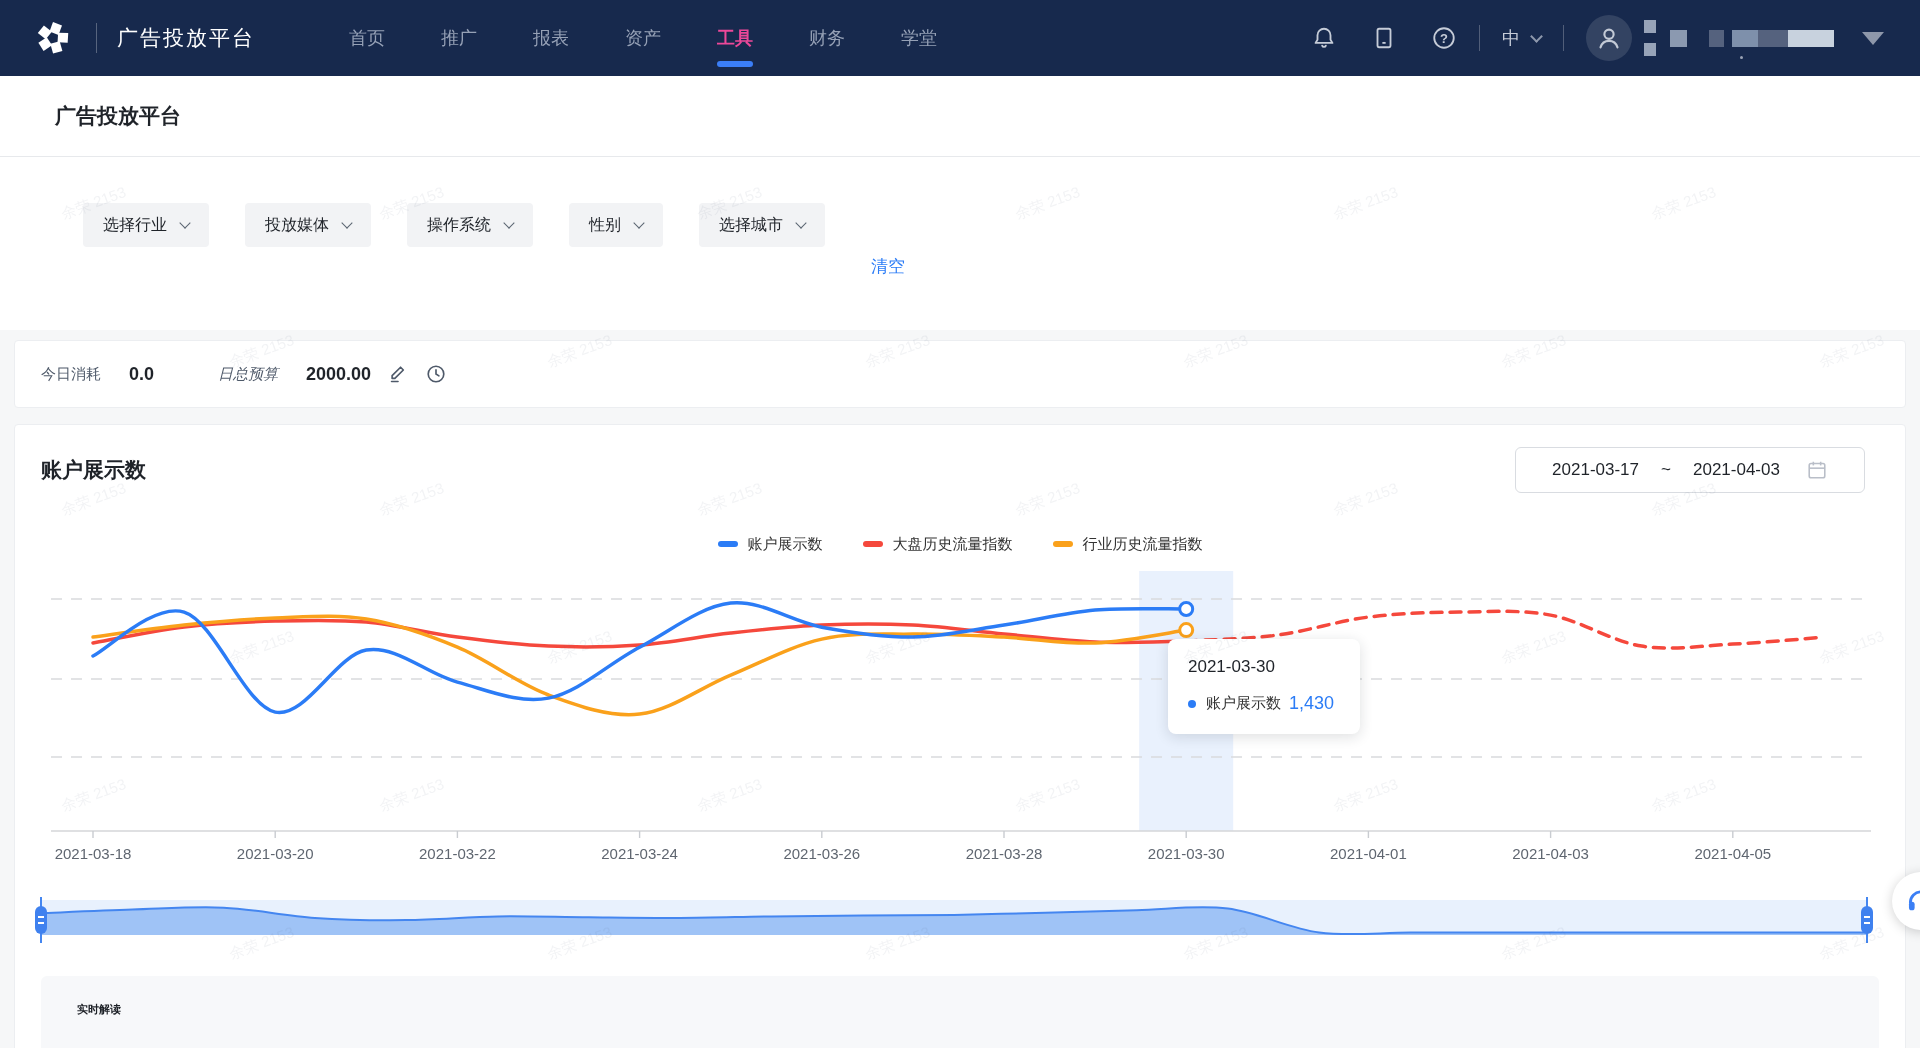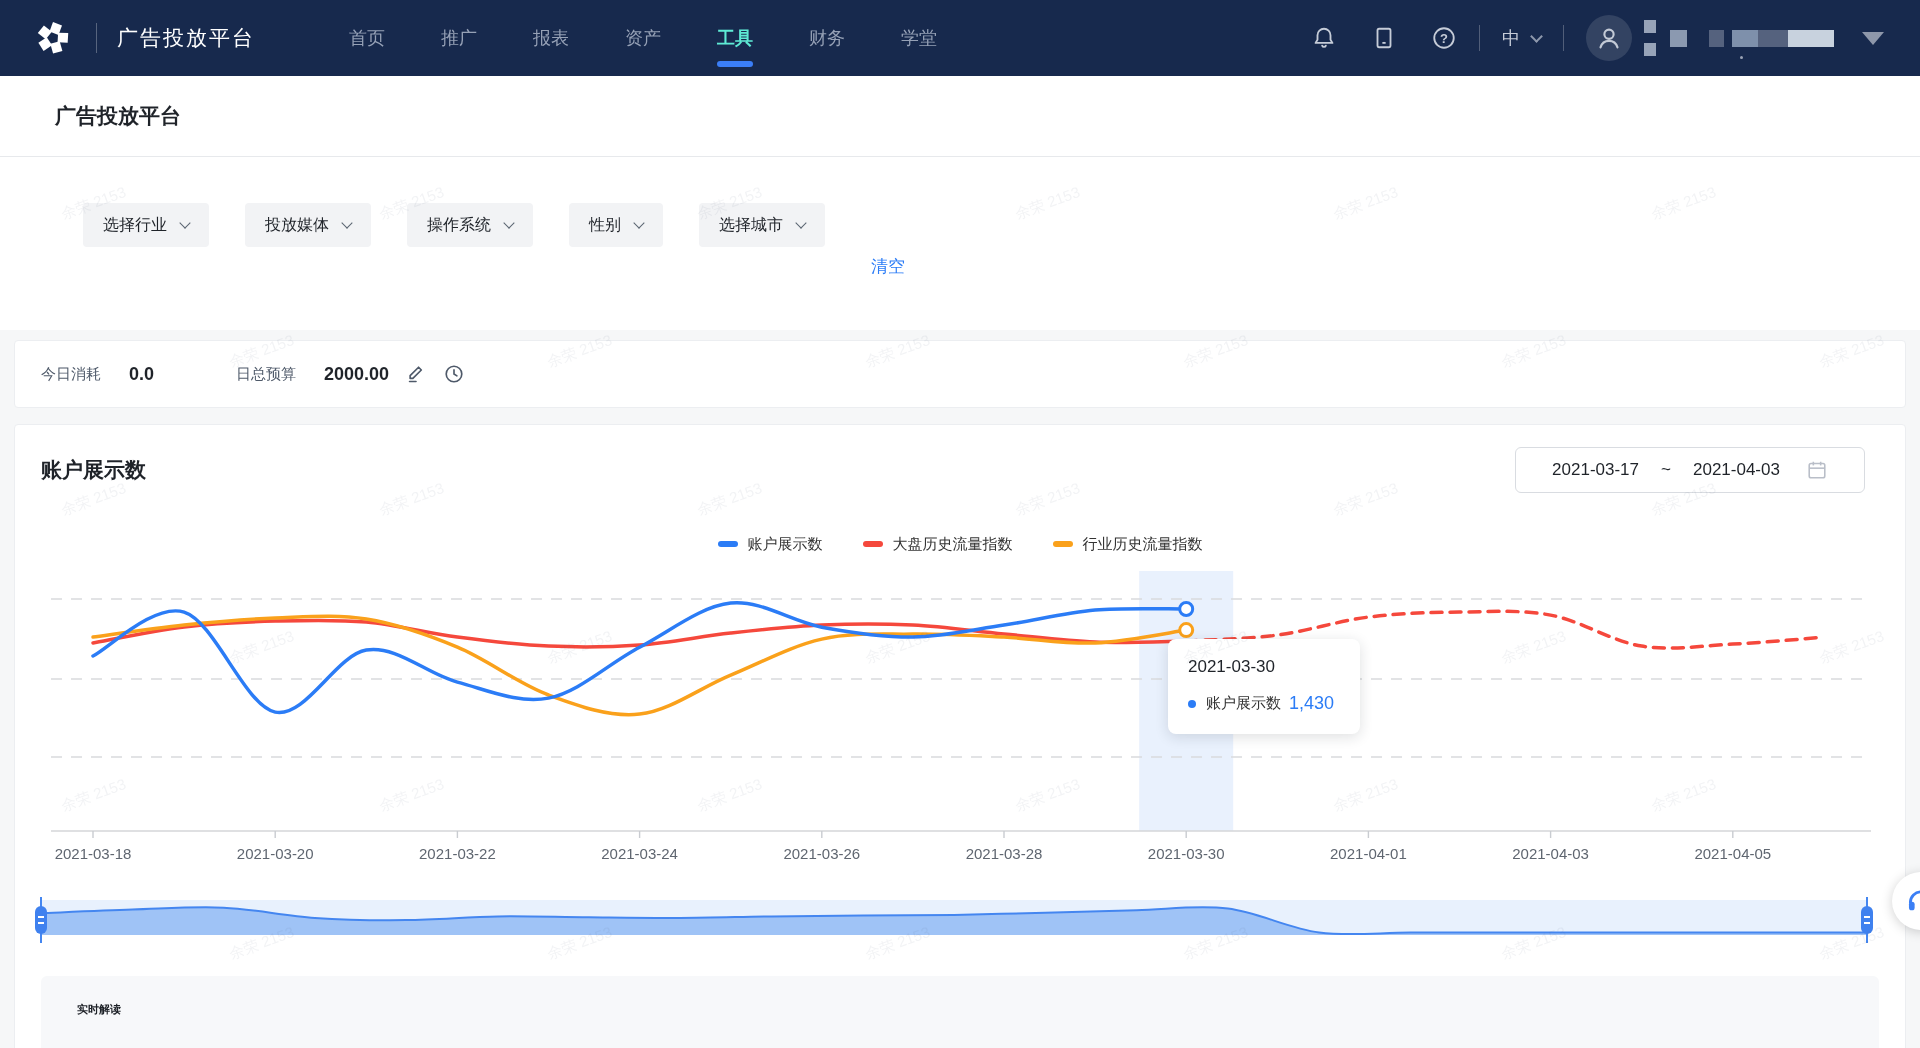--- a/index.html
+++ b/index.html
@@ -8,21 +8,21 @@
   .page { position:relative; width:1920px; height:1048px; overflow:hidden; }
 
   
   .topbar { position:relative; z-index:10; height:76px; background:#17294d; display:flex; align-items:center; padding:0 36px 0 30px; }
   .logo { width:46px; height:46px; display:flex; align-items:center; justify-content:center; cursor:pointer; }
   .vdiv { width:1px; height:30px; background:rgba(255,255,255,.28); margin:0 20px; }
   .vdiv2 { width:1px; height:26px; background:rgba(255,255,255,.25); margin:0 22px; }
   .brand { color:#fff; font-size:21px; letter-spacing:2px; font-weight:500; white-space:nowrap; }
   .mainnav { display:flex; margin-left:66px; height:76px; }
   .nav-item { position:relative; height:76px; display:flex; align-items:center; padding:0 28px; color:#96a1b6; font-size:18px; cursor:pointer; white-space:nowrap; }
-  .nav-item.active { color:#5eead4; font-weight:700; }
+  .nav-item.active { color:#ec4899; font-weight:700; }
   .nav-item.active .bar { position:absolute; bottom:9px; left:50%; transform:translateX(-50%); width:36px; height:6px; border-radius:3px; background:#3b7ef7; }
   .spacer { flex:1; }
   .hicon { width:26px; height:26px; margin-left:34px; cursor:pointer; display:flex; align-items:center; justify-content:center; }
   .hicon svg { display:block; }
   .lang { display:flex; align-items:center; color:#c6ccd8; font-size:18px; cursor:pointer; }
   .chev { display:inline-block; width:9px; height:9px; border-right:2px solid #8e98ac; border-bottom:2px solid #8e98ac; transform:rotate(45deg); margin-left:12px; margin-top:-4px; }
   .avatar { width:46px; height:46px; border-radius:50%; background:rgba(255,255,255,.12); display:flex; align-items:center; justify-content:center; cursor:pointer; }
   .redacted { display:flex; align-items:center; margin-left:12px; position:relative; height:46px; }
   .redacted .frag { display:flex; flex-direction:column; gap:10px; margin-right:6px; }
   .redacted .frag i { display:block; width:12px; height:13px; background:#aeb9cb; opacity:.85; }
@@ -37,21 +37,21 @@
   .filterarea { height:173px; padding:46px 0 0 83px; display:flex; align-items:flex-start; }
   .filters { display:flex; gap:36px; }
   .fbtn { height:44px; background:#f2f3f5; border:none; border-radius:4px; padding:0 20px; display:flex; align-items:center; font-size:16px; color:#1f2329; cursor:pointer; font-family:inherit; }
   .fbtn .chev2 { width:8px; height:8px; border-right:1.7px solid #5a6470; border-bottom:1.7px solid #5a6470; transform:rotate(45deg); margin-left:14px; margin-top:-4px; }
   .clear { margin-left:46px; align-self:center; color:#2b7cf6; font-size:17px; cursor:pointer; text-decoration:none; }
 
   
   .stats-card { margin:10px 14px 0; height:68px; background:#fff; border:1px solid #eceef1; border-radius:4px; display:flex; align-items:center; padding:0 26px; }
   .slabel { color:#4e5969; font-size:15px; }
   .sval { color:#1f2329; font-size:18px; font-weight:700; margin-left:28px; }
-  .g2 { margin-left:82px; }
+  .g2 { margin-left:64px;font-style:italic; }
   .sicon { margin-left:16px; cursor:pointer; display:flex; }
 
   
   .main-card { position:relative; margin:16px 14px 0; background:#fff; border:1px solid #eceef1; border-radius:4px; height:660px; }
   .card-head { display:flex; align-items:center; justify-content:space-between; padding:22px 40px 0 26px; }
   .card-head h2 { font-size:21px; font-weight:700; }
   .datepicker { width:350px; height:46px; border:1px solid #d9dce1; border-radius:6px; display:flex; align-items:center; justify-content:center; gap:22px; font-size:17px; color:#1f2329; cursor:pointer; }
   .datepicker .cal { display:flex; margin-left:4px; }
   .legend { display:flex; justify-content:center; gap:40px; margin-top:36px; height:30px; align-items:center; }
   .legend-item { display:flex; align-items:center; gap:10px; cursor:pointer; }

